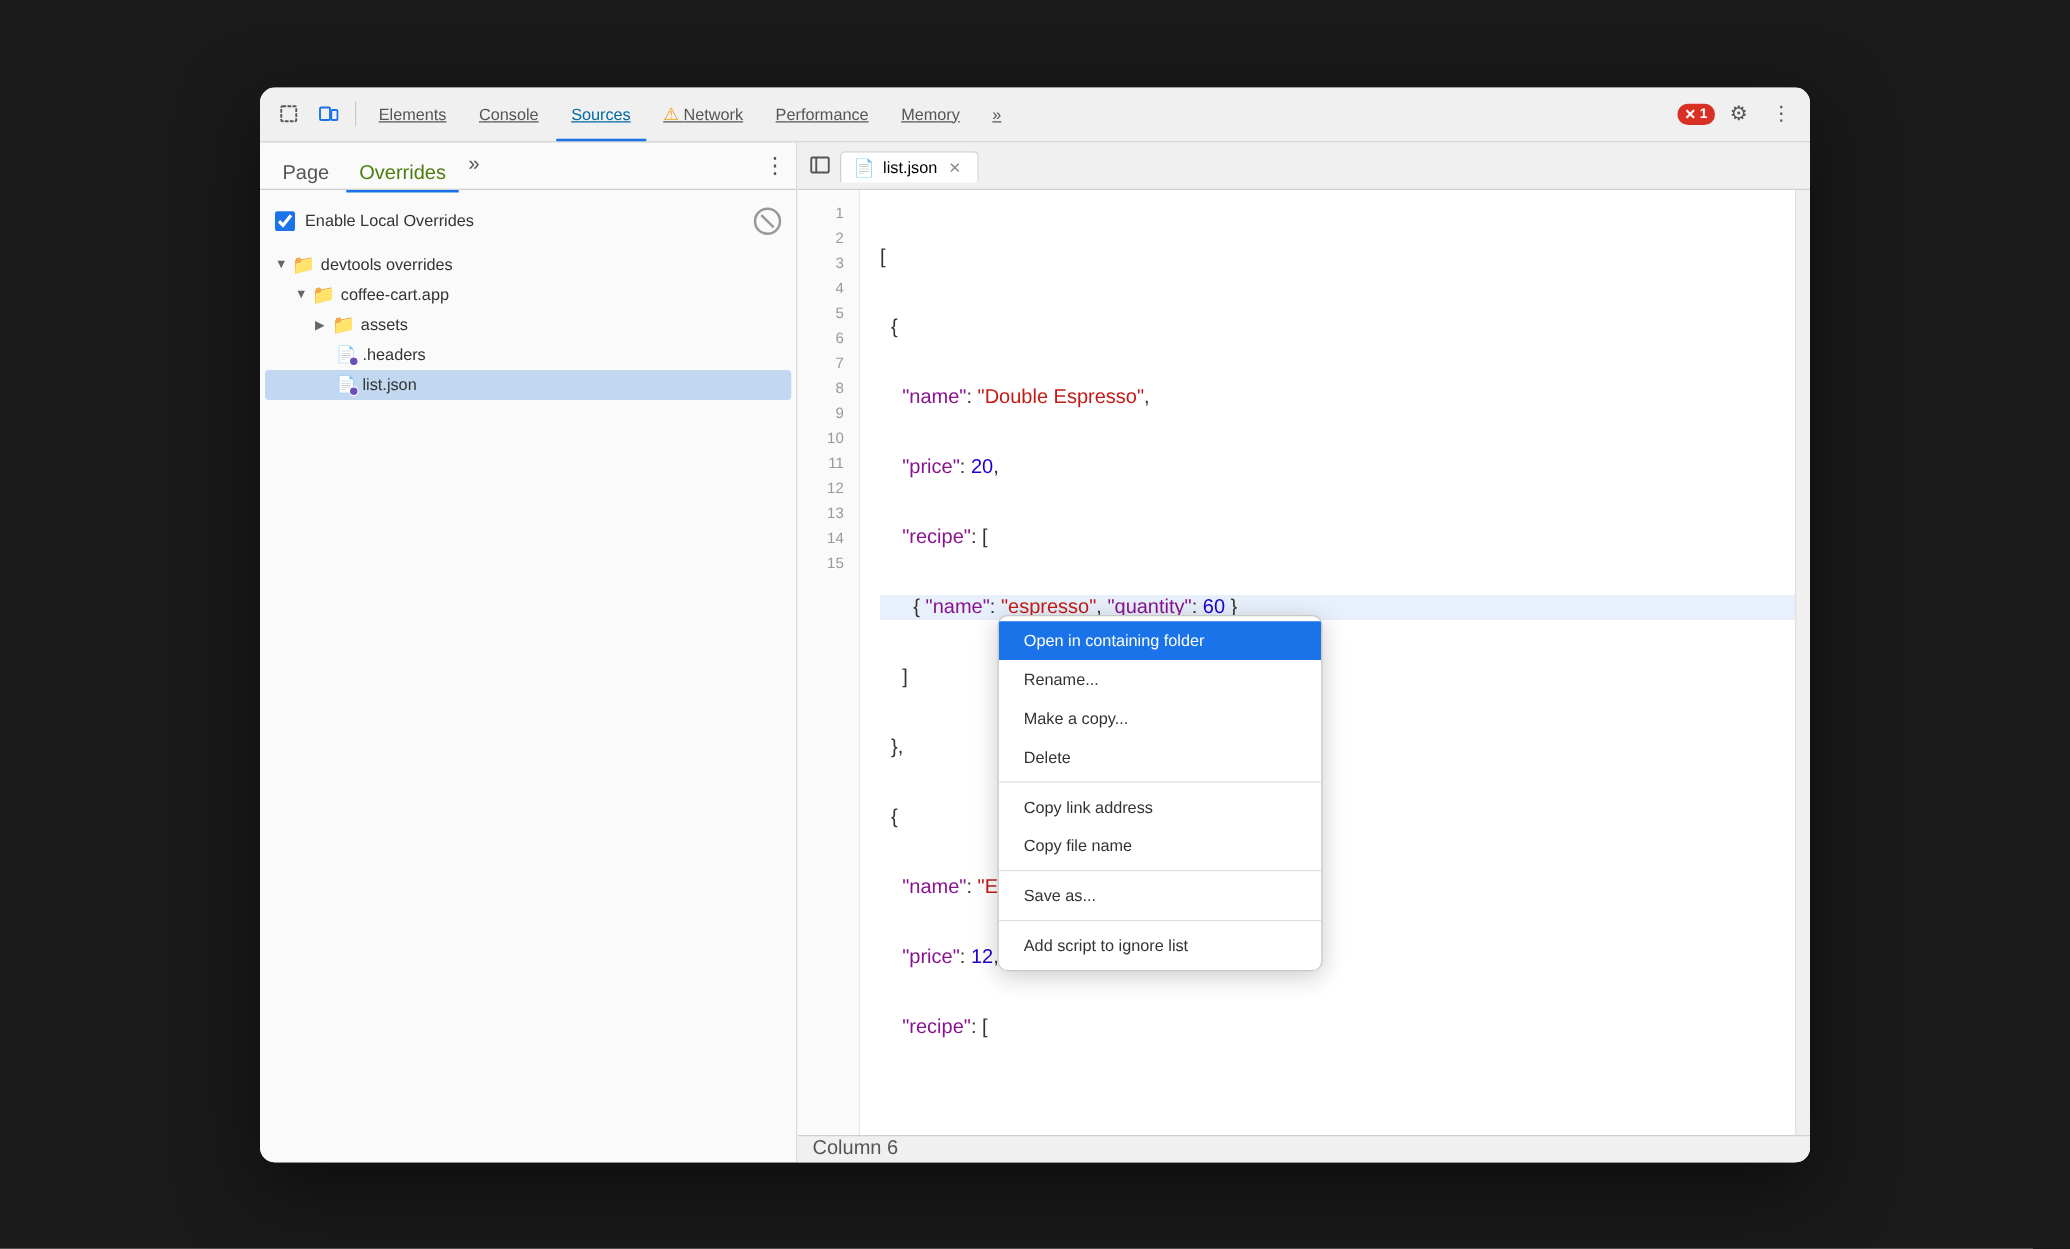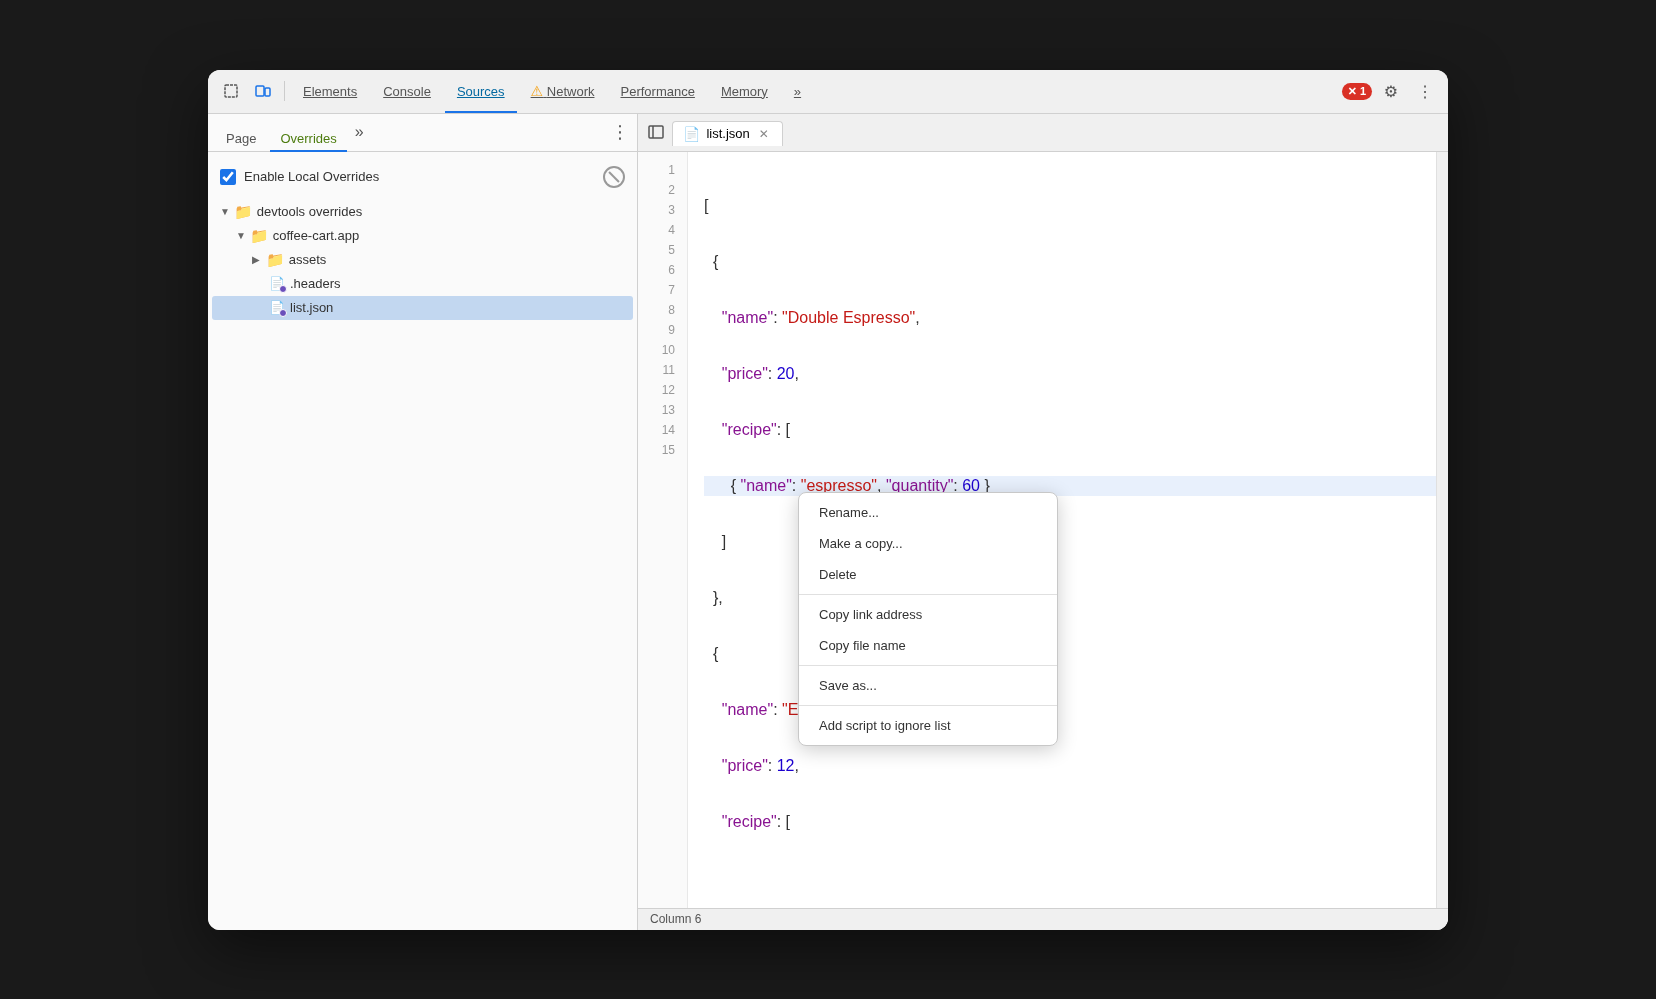--- a/index.html
+++ b/index.html
@@ -165,21 +165,21 @@
       height: 38px;
       display: flex;
       align-items: center;
       padding: 0 8px;
       border-bottom: 1px solid #d0d0d0;
       gap: 4px;
     }
 
     .sidebar-tab {
       padding: 4px 10px;
-      font-size: 13px;
+      font-size: 16px;
       color: #555;
       cursor: pointer;
       border-bottom: 2px solid transparent;
       margin-top: 15px;
     }
     .sidebar-tab.active {
       color: #4d7c0f;
       border-bottom-color: #1a73e8;
       font-weight: 500;
     }
@@ -398,21 +398,21 @@
       background: #e8f0fc;
     }
 
     .status-bar {
       height: 22px;
       background: #f0f0f0;
       border-top: 1px solid #d0d0d0;
       display: flex;
       align-items: center;
       padding: 0 12px;
-      font-size: 12px;
+      font-size: 16px;
       color: #555;
       gap: 16px;
     }
 
     .scrollbar-area {
       width: 12px;
       background: #f0f0f0;
       border-left: 1px solid #e0e0e0;
     }
 
@@ -629,20 +629,21 @@
             </div>
             
             
             
           </div>
 
           <div class="scrollbar-area"></div>
 
           <div class="context-menu" style="left: 160px; top: 340px;">
 
+            <div class="context-menu-item highlighted">Open in containing folder</div>
             <div class="context-menu-item">Rename...</div>
             <div class="context-menu-item">Make a copy...</div>
             <div class="context-menu-item">Delete</div>
 
             <div class="context-menu-separator"></div>
 
             <div class="context-menu-item">Copy link address</div>
             <div class="context-menu-item">Copy file name</div>
 
             <div class="context-menu-separator"></div>

